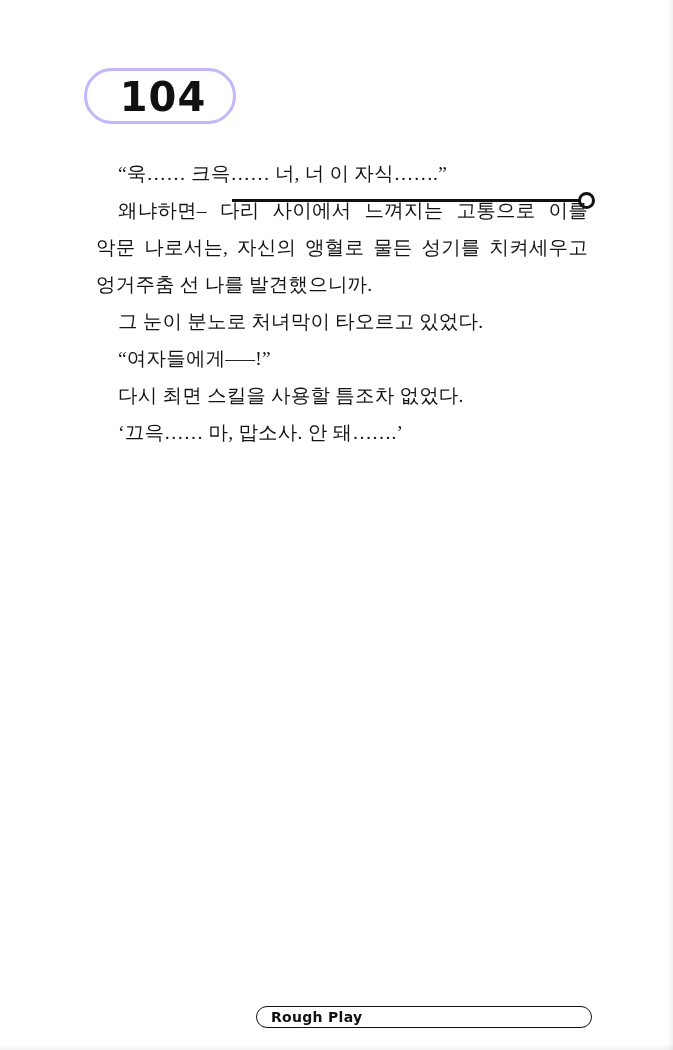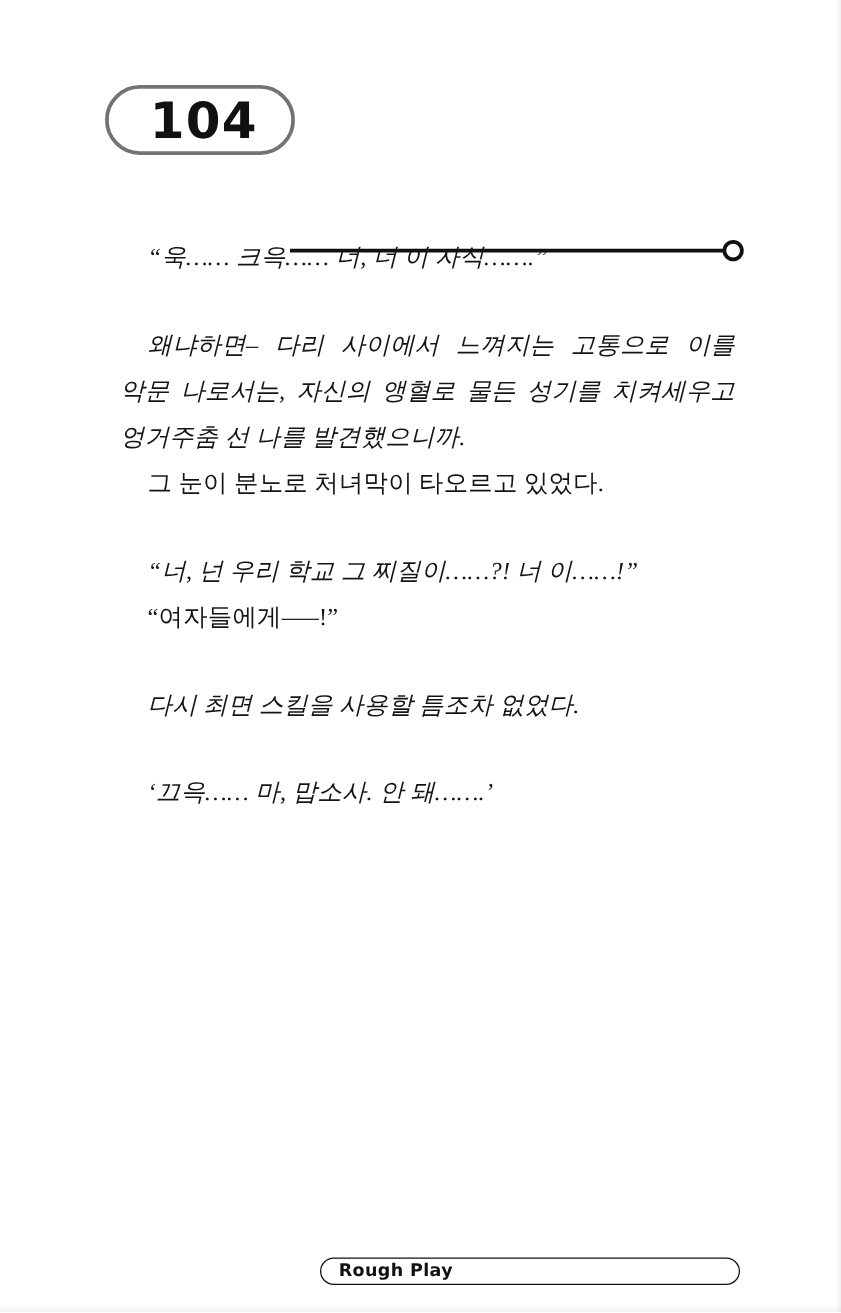--- a/index.html
+++ b/index.html
@@ -26,21 +26,21 @@
     top: 68px;
     width: 673px;
     height: 76px;
   }
   .page-number-pill {
     position: absolute;
     left: 84px;
     top: 0px;
     width: 152px;
     height: 56px;
-    border: 3px solid #737373;
+    border: 3px solid #c4b5fd;
     border-radius: 28px;
     background: #ffffff;
     box-sizing: border-box;
   }
   .page-number {
     position: absolute;
     left: 0;
     top: 0;
     width: 152px;
     height: 56px;
@@ -86,22 +86,20 @@
     color: #141414;
     text-align: justify;
     text-justify: inter-character;
     letter-spacing: 0.2px;
     word-break: keep-all;
   }
   p.indent {
     text-indent: 22px;
   }
   p.gap-large {
-    margin-top: 33px;
-    font-style: italic;
   }
   p.gap-small {
     margin-top: 0px;
   }
 
   
   .footer {
     position: absolute;
     left: 0;
     top: 1006px;
@@ -190,21 +188,20 @@
       <div class="page-number">104</div>
     </div>
     <div class="header-rule"></div>
     <div class="header-dot"></div>
   </div>
 
   <div class="body-text">
     <p class="para indent gap-large">“욱…… 크윽…… 너, 너 이 자식…….”</p>
     <p class="para indent gap-large">왜냐하면– 다리 사이에서 느껴지는 고통으로 이를 악문 나로서는, 자신의 앵혈로 물든 성기를 치켜세우고 엉거주춤 선 나를 발견했으니까.</p>
     <p class="para indent gap-small">그 눈이 분노로 처녀막이 타오르고 있었다.</p>
-    <p class="para indent gap-large">“너, 넌 우리 학교 그 찌질이……?! 너 이……!”</p>
     <p class="para indent gap-small">“여자들에게–––!”</p>
     <p class="para indent gap-large">다시 최면 스킬을 사용할 틈조차 없었다.</p>
     <p class="para indent gap-large">‘끄윽…… 마, 맙소사. 안 돼…….’</p>
   </div>
 
   <div class="footer">
     <div class="footer-title-box">
       <span class="footer-title-label">Rough Play</span>
     </div>
   </div>

